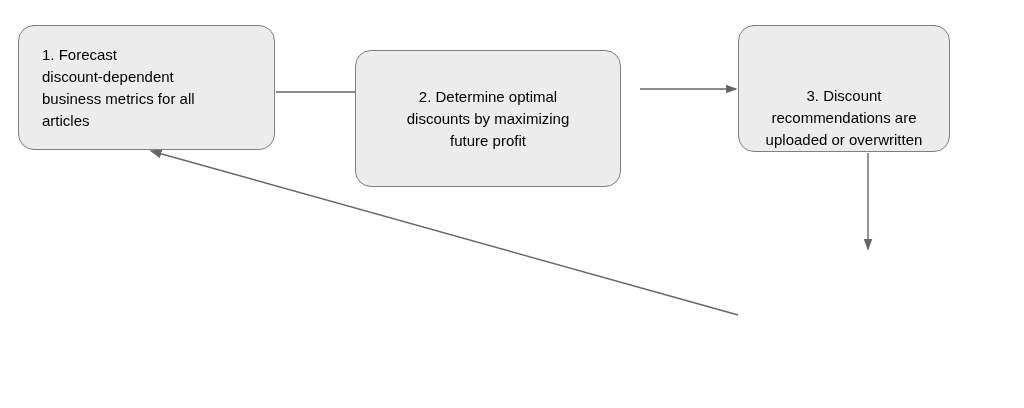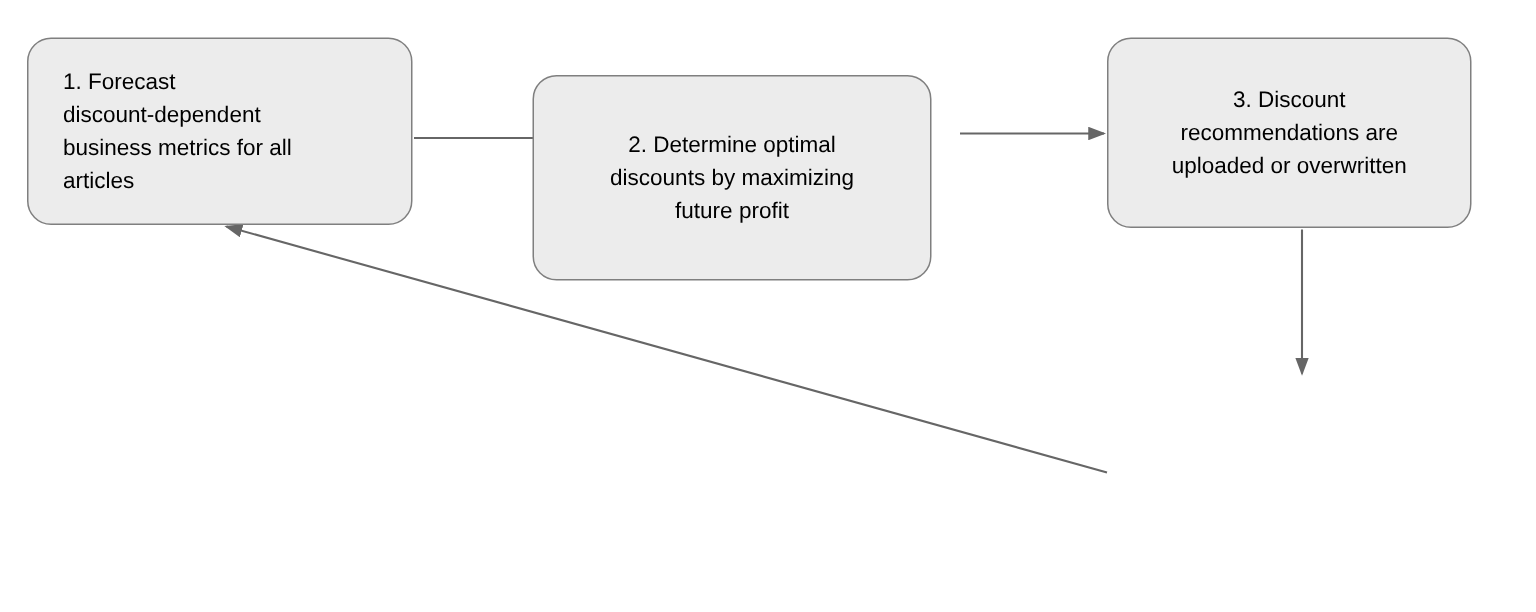--- a/index.html
+++ b/index.html
@@ -47,21 +47,21 @@
     white-space: pre-line;
     width: 100%;
   }
   .node-left   { justify-content: flex-start; padding: 0 12px 0 23px; }
   .node-left .node-label { text-align: left; }
   .node-center { justify-content: center; padding: 0 14px; }
   .node-center .node-label { text-align: center; }
 
   .node1 { left: 18px;  top: 25px;  width: 257px; height: 125px; }
   .node2 { left: 355px; top: 22px;  width: 266px; height: 137px; margin-top: 28px; }
-  .node3 { left: 738px; top: 25px;  width: 243px; height: 127px; }
+  .node3 { left: 738px; top: 25px;  width: 212px; height: 127px; align-items: flex-end; }
   .node4 { left: 739px; top: 251px; width: 258px; height: 126px; }
 </style>
 </head>
 <body>
 
 <div class="canvas">
 
   <svg class="edges" viewBox="0 0 1024 408" xmlns="http://www.w3.org/2000/svg">
     <defs>
       <marker id="arrowhead" markerUnits="userSpaceOnUse" markerWidth="12" markerHeight="9" refX="10.5" refY="4.5" orient="auto">

